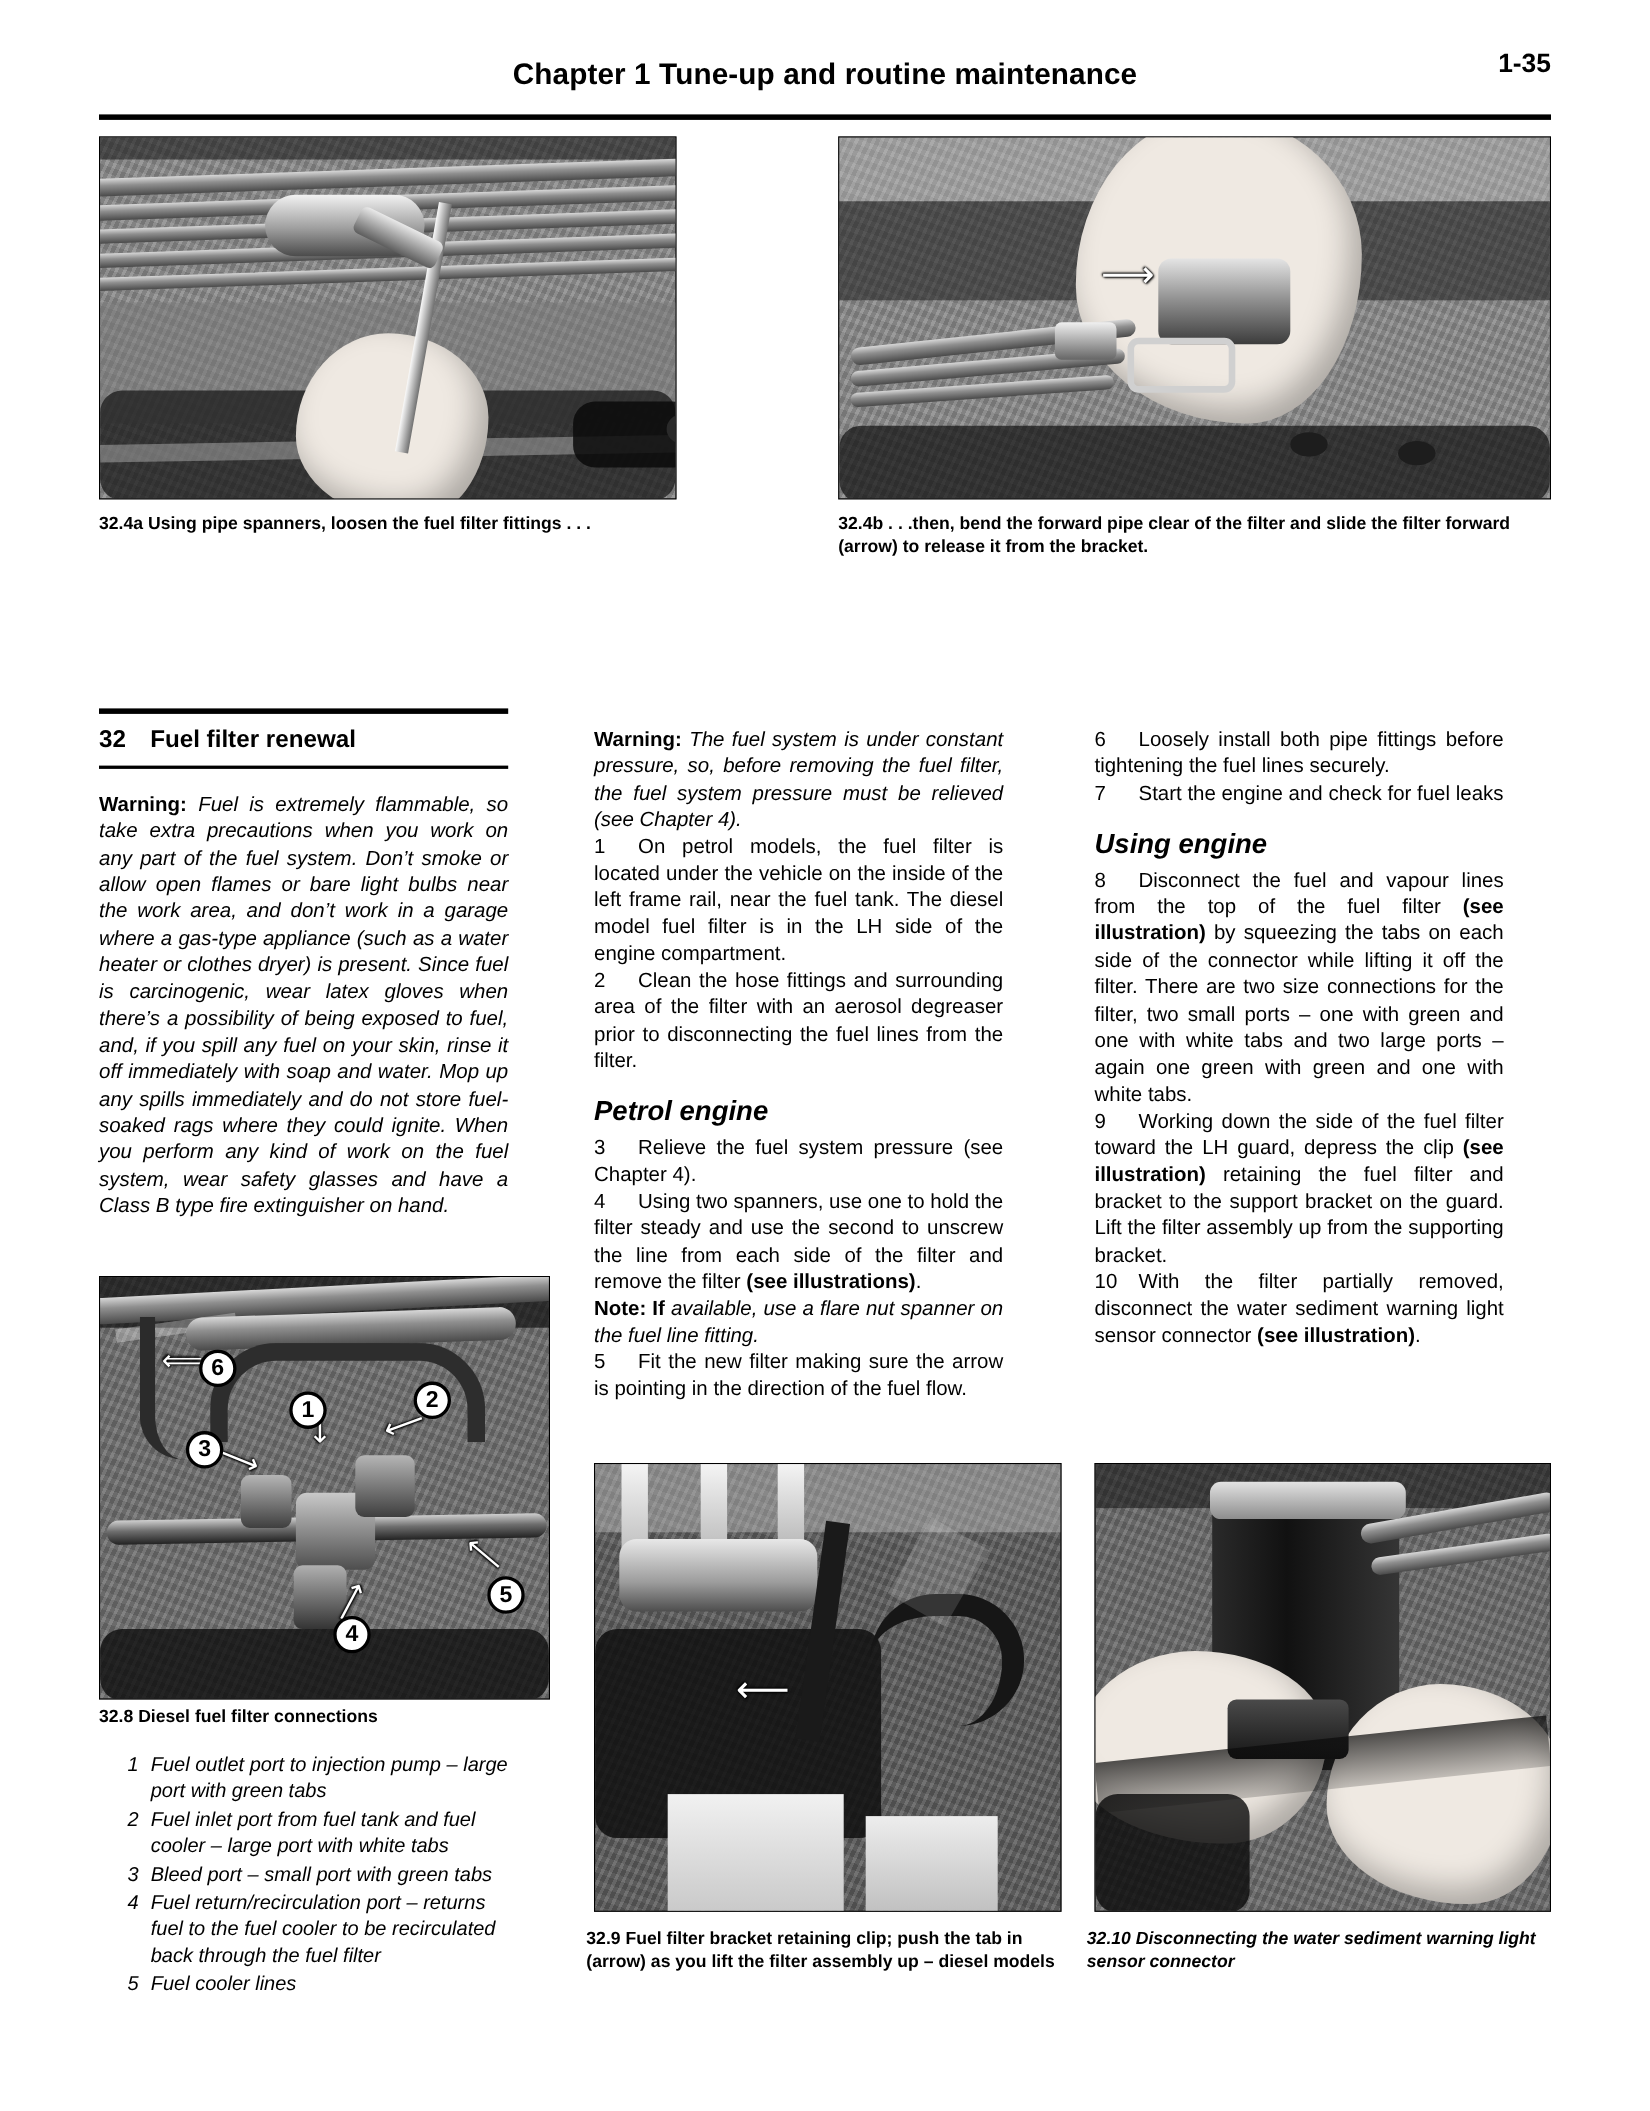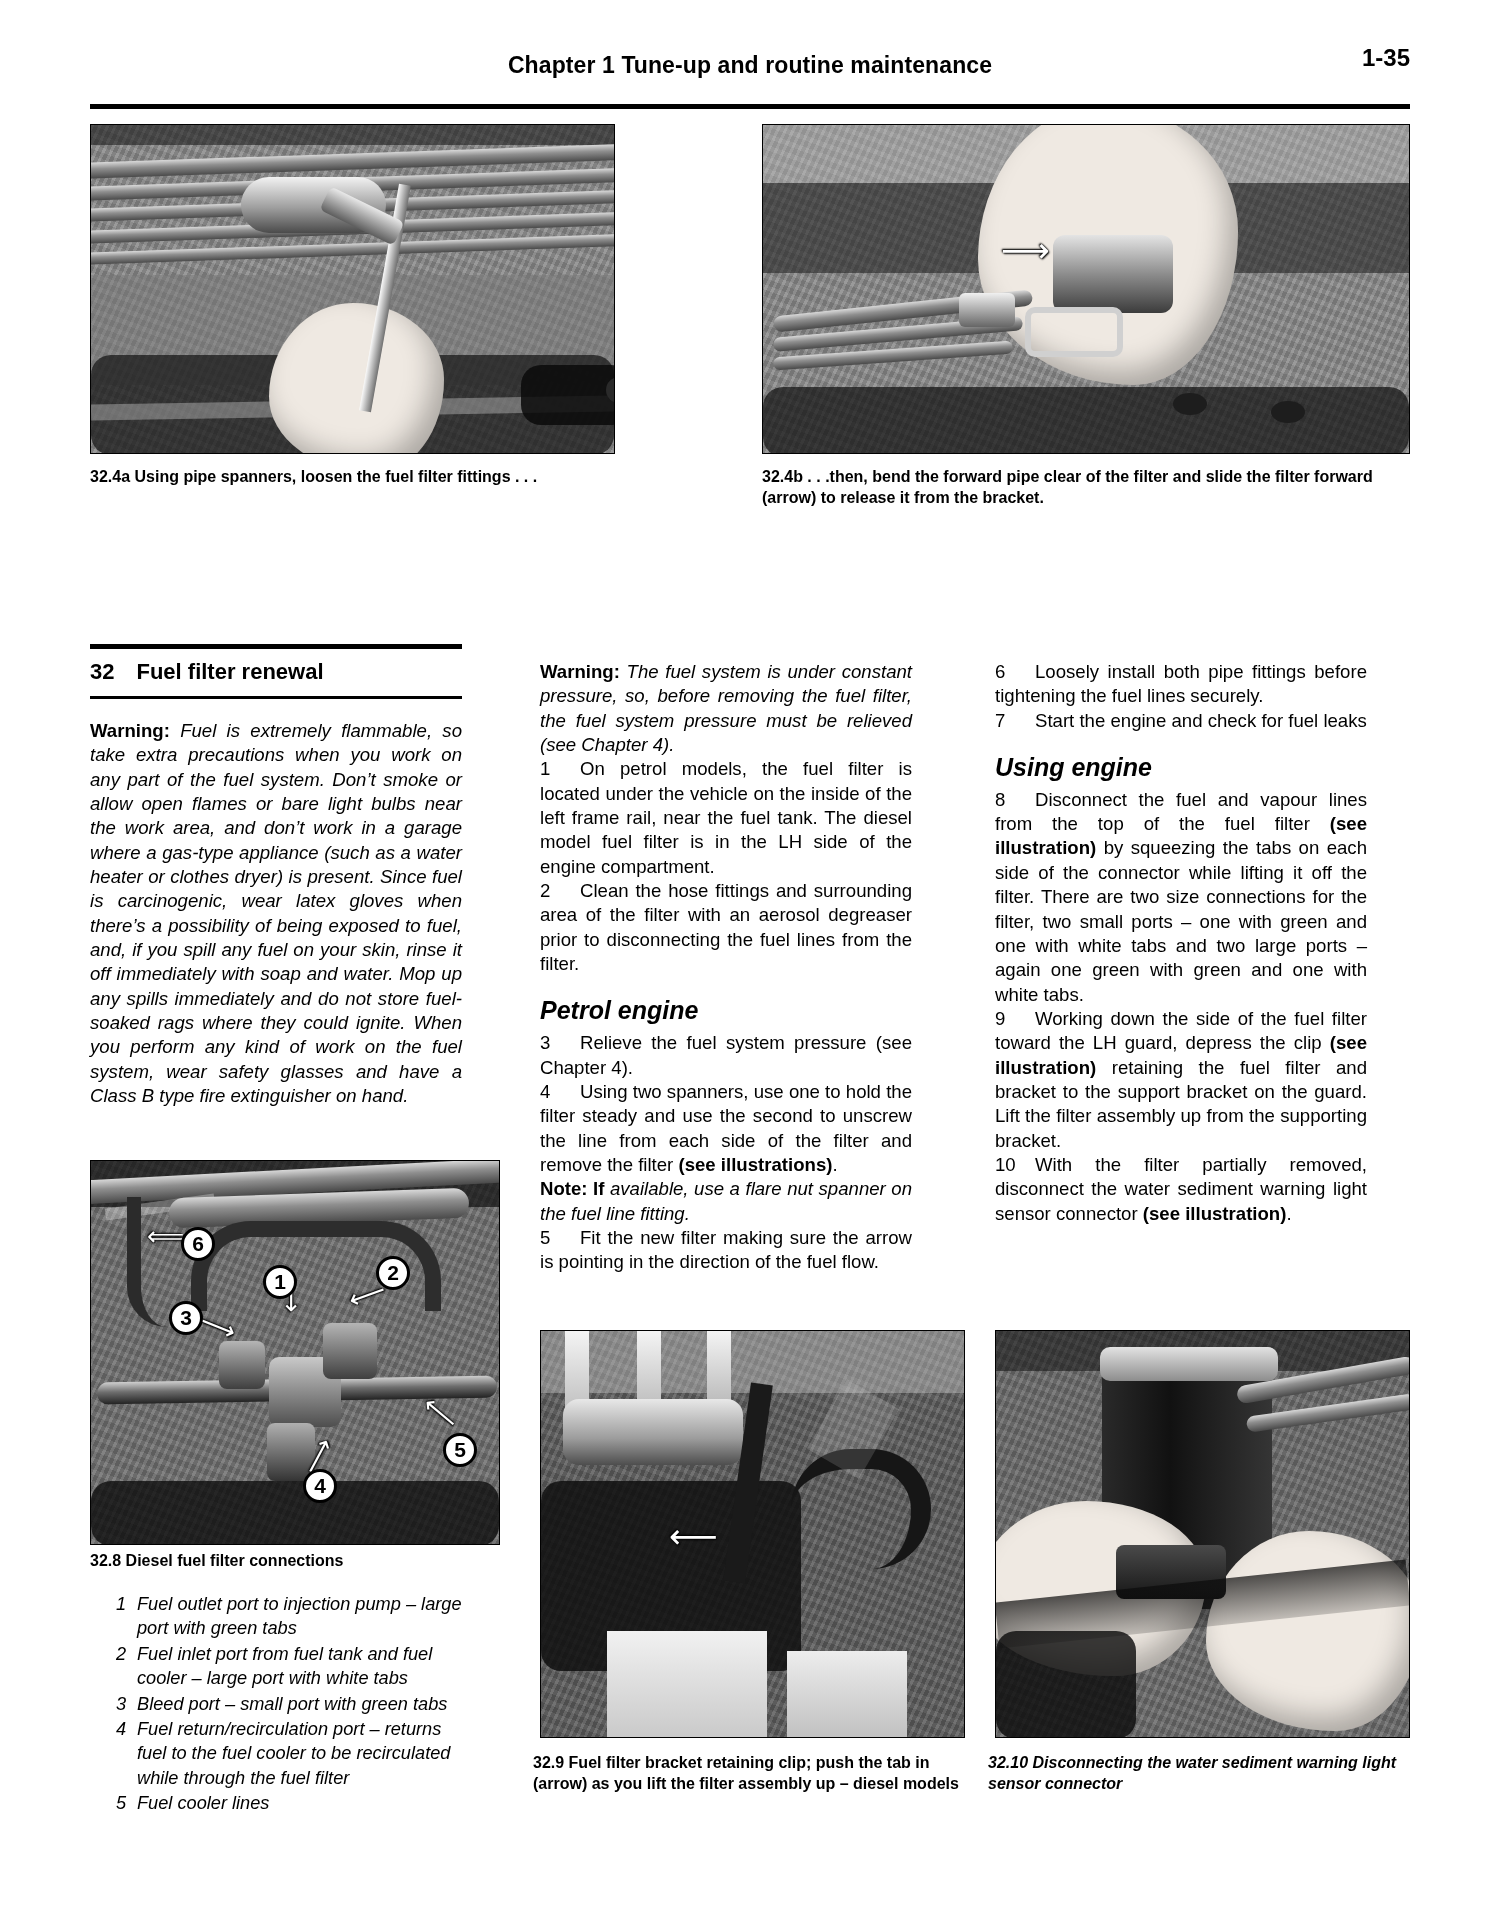--- a/index.html
+++ b/index.html
@@ -21,21 +21,21 @@
     top: 52px;
     width: 1320px;
     height: 52px;
   }
   .header-title {
     position: absolute;
     left: 0;
     top: 0;
     width: 1320px;
     text-align: center;
-    font-size: 23px;
+    font-size: 27px;
     font-weight: bold;
     letter-spacing: 0.1px;
   }
   .header-pageno {
     position: absolute;
     right: 0;
     top: -8px;
     font-size: 24px;
     font-weight: bold;
   }
@@ -303,21 +303,21 @@
   <div class="li">
     <span class="n">2</span>
     <span class="t">Fuel inlet port from fuel tank and fuel cooler – large port with white tabs</span>
   </div>
   <div class="li">
     <span class="n">3</span>
     <span class="t">Bleed port – small port with green tabs</span>
   </div>
   <div class="li">
     <span class="n">4</span>
-    <span class="t">Fuel return/recirculation port – returns fuel to the fuel cooler to be recirculated while through the fuel filter</span>
+    <span class="t">Fuel return/recirculation port – returns fuel to the fuel cooler to be recirculated back through the fuel filter</span>
   </div>
   <div class="li">
     <span class="n">5</span>
     <span class="t">Fuel cooler lines</span>
   </div>
 </div>
 
 <div class="col" id="col-mid">
   <p class="para">
     <span class="bd">Warning:</span>

